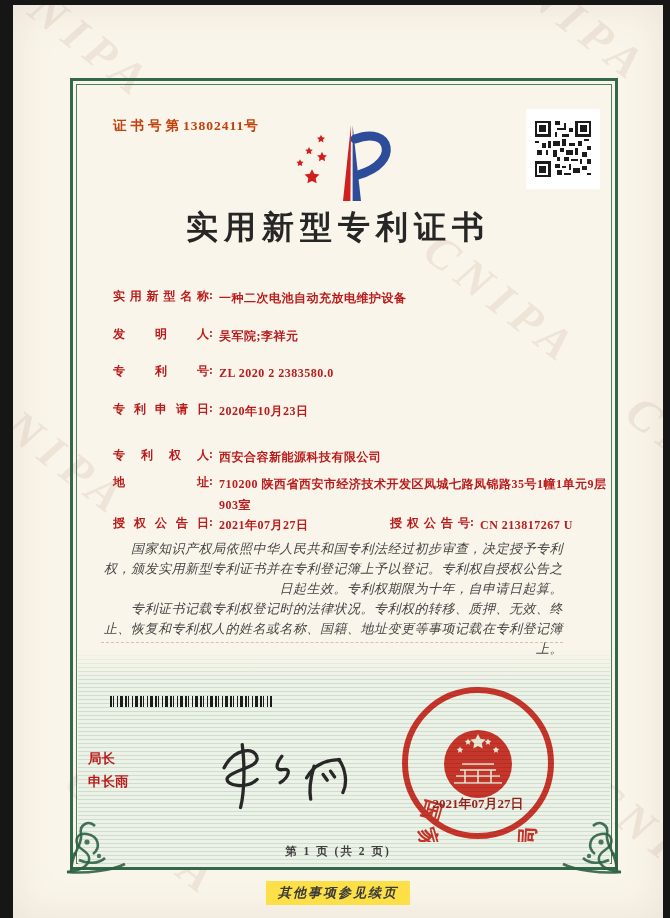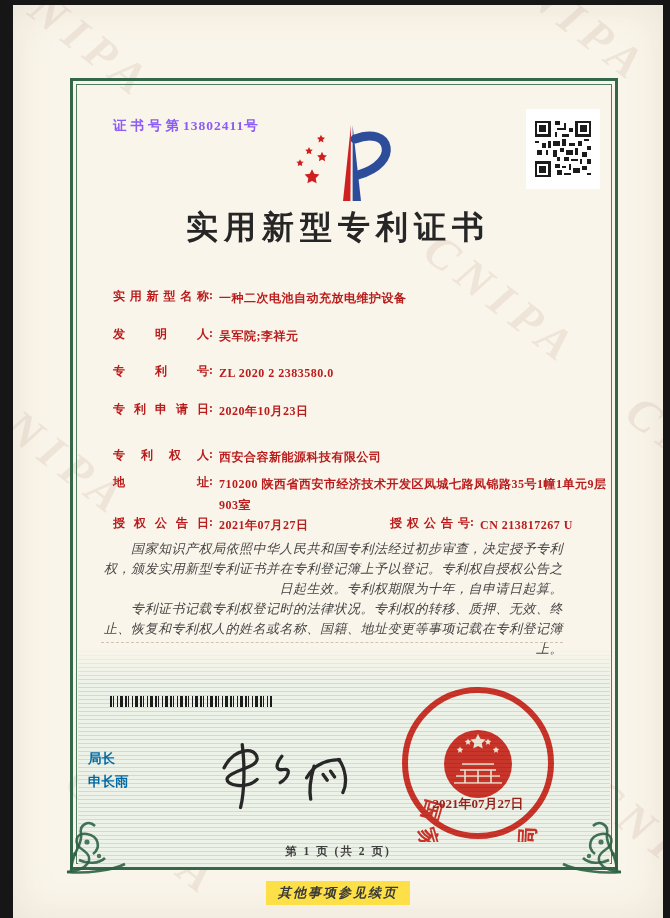--- a/index.html
+++ b/index.html
@@ -32,21 +32,21 @@
     background-image:repeating-linear-gradient(180deg, rgba(116,158,124,.25) 0 1px, rgba(0,0,0,0) 1px 4px);
   }
   .guilloche::before {
     content:""; position:absolute; left:0; top:0; right:0; height:34px;
     background:linear-gradient(180deg, #faf5ea 0%, rgba(250,245,234,0) 100%);
   }
 
   .dashed-sep { position:absolute; left:88px; top:637px; width:462px; border-top:1px dashed rgba(150,140,110,.45); }
 
   
-  .cert-no { position:absolute; left:100px; top:112px; font-size:13.5px; color:#8b5cf6; font-weight:600; }
+  .cert-no { position:absolute; left:100px; top:112px; font-size:13.5px; color:#c2410c; font-weight:600; }
   .cert-no .sp { letter-spacing:4px; }
   .cert-no .num { letter-spacing:1px; }
 
   .logo { position:absolute; left:262px; top:106px; width:136px; height:102px; }
 
   .qr-box { position:absolute; left:513px; top:104px; width:74px; height:80px; background:#fff;
             display:flex; align-items:center; justify-content:center; }
   .qr-box svg { width:56px; height:56px; }
 
   .title {
@@ -76,21 +76,21 @@
   .barcode {
     position:absolute; left:97px; top:691px; width:162px; height:11px;
     background:repeating-linear-gradient(90deg,
       #1c1c1c 0 2px, rgba(0,0,0,0) 2px 3px,
       #1c1c1c 3px 4px, rgba(0,0,0,0) 4px 7px,
       #1c1c1c 7px 8px, rgba(0,0,0,0) 8px 10px,
       #1c1c1c 10px 13px, rgba(0,0,0,0) 13px 15px);
   }
 
   
-  .signer { position:absolute; left:75px; top:742px; font-size:13.5px; font-weight:700; color:#0369a1; line-height:23px; }
+  .signer { position:absolute; left:75px; top:742px; font-size:13.5px; font-weight:700; color:#b91c1c; line-height:23px; }
   .signature-svg { position:absolute; left:188px; top:722px; width:165px; height:85px; }
   .signature-svg path { stroke:#272727; stroke-width:4; fill:none; stroke-linecap:round; stroke-linejoin:round; }
 
   
   .seal { position:absolute; left:386px; top:679px; width:158px; height:158px; mix-blend-mode:multiply; opacity:.93; }
 
   
   .flourish { position:absolute; width:86px; height:86px; }
   .flourish path { stroke:#2e6245; stroke-width:2.6; fill:none; opacity:.9; }
   .flourish circle { fill:#2e6245; opacity:.85; }

